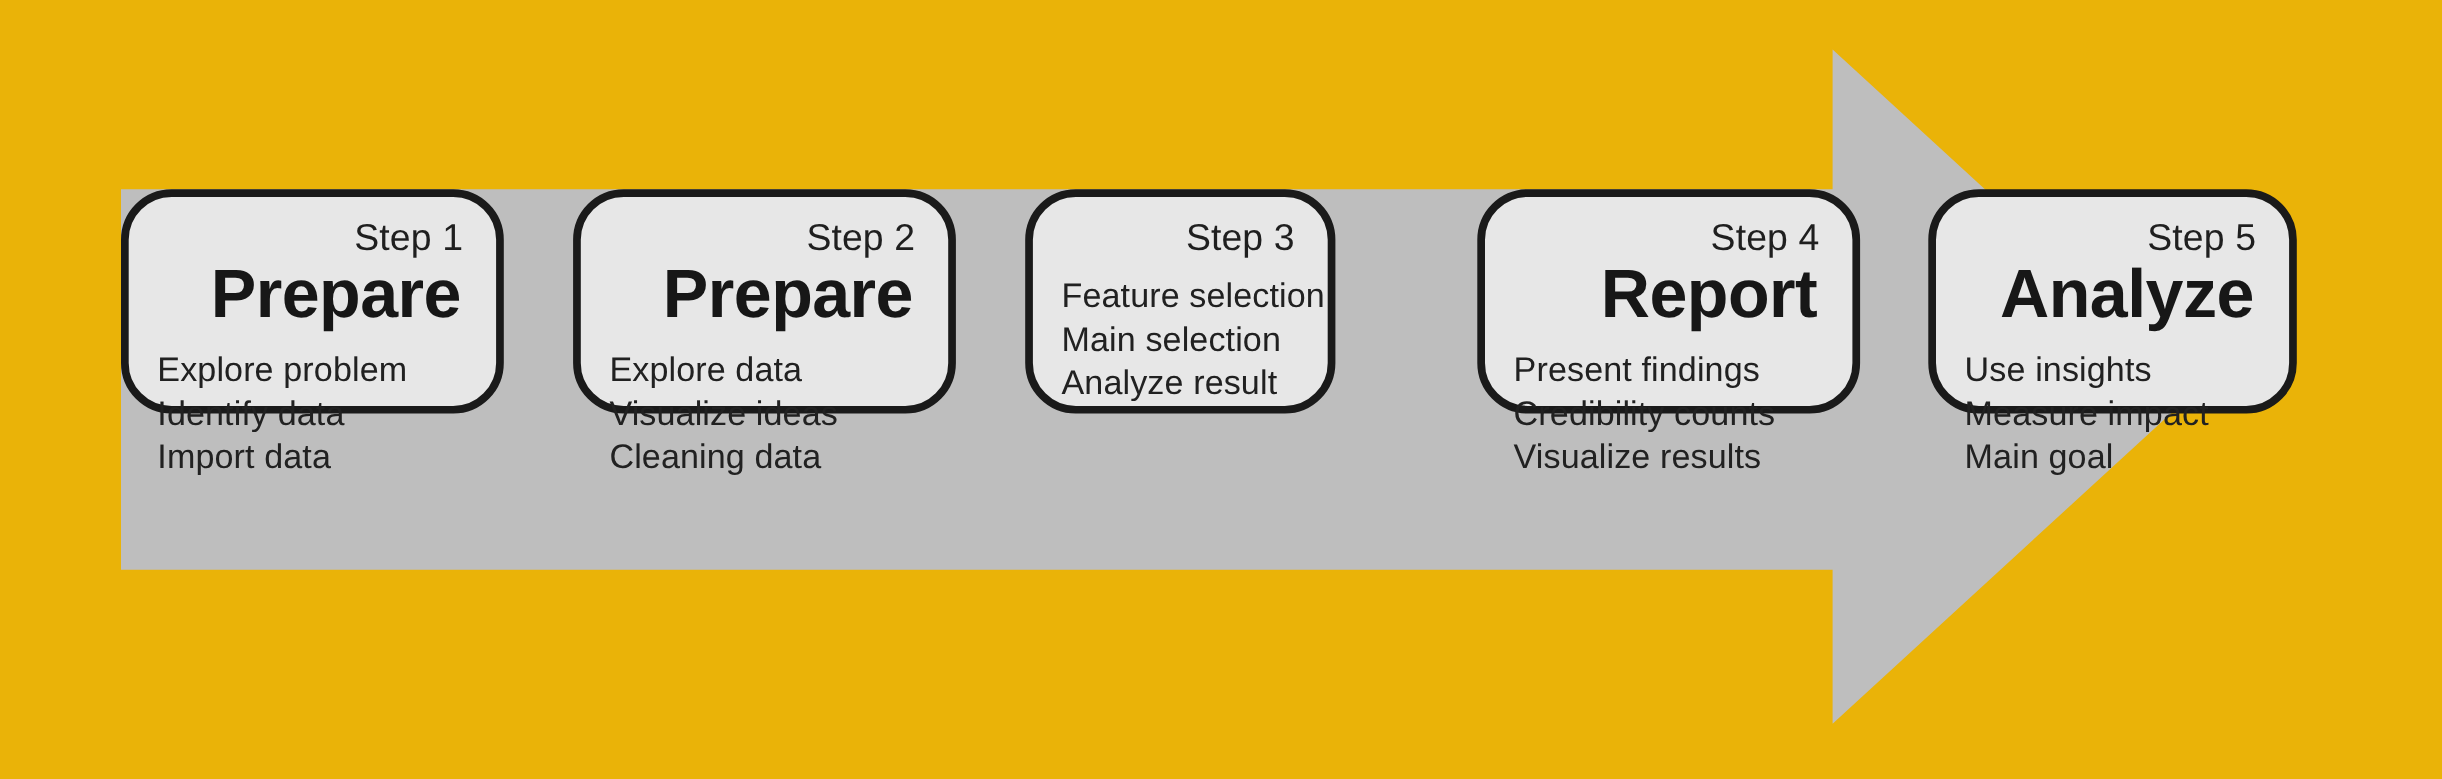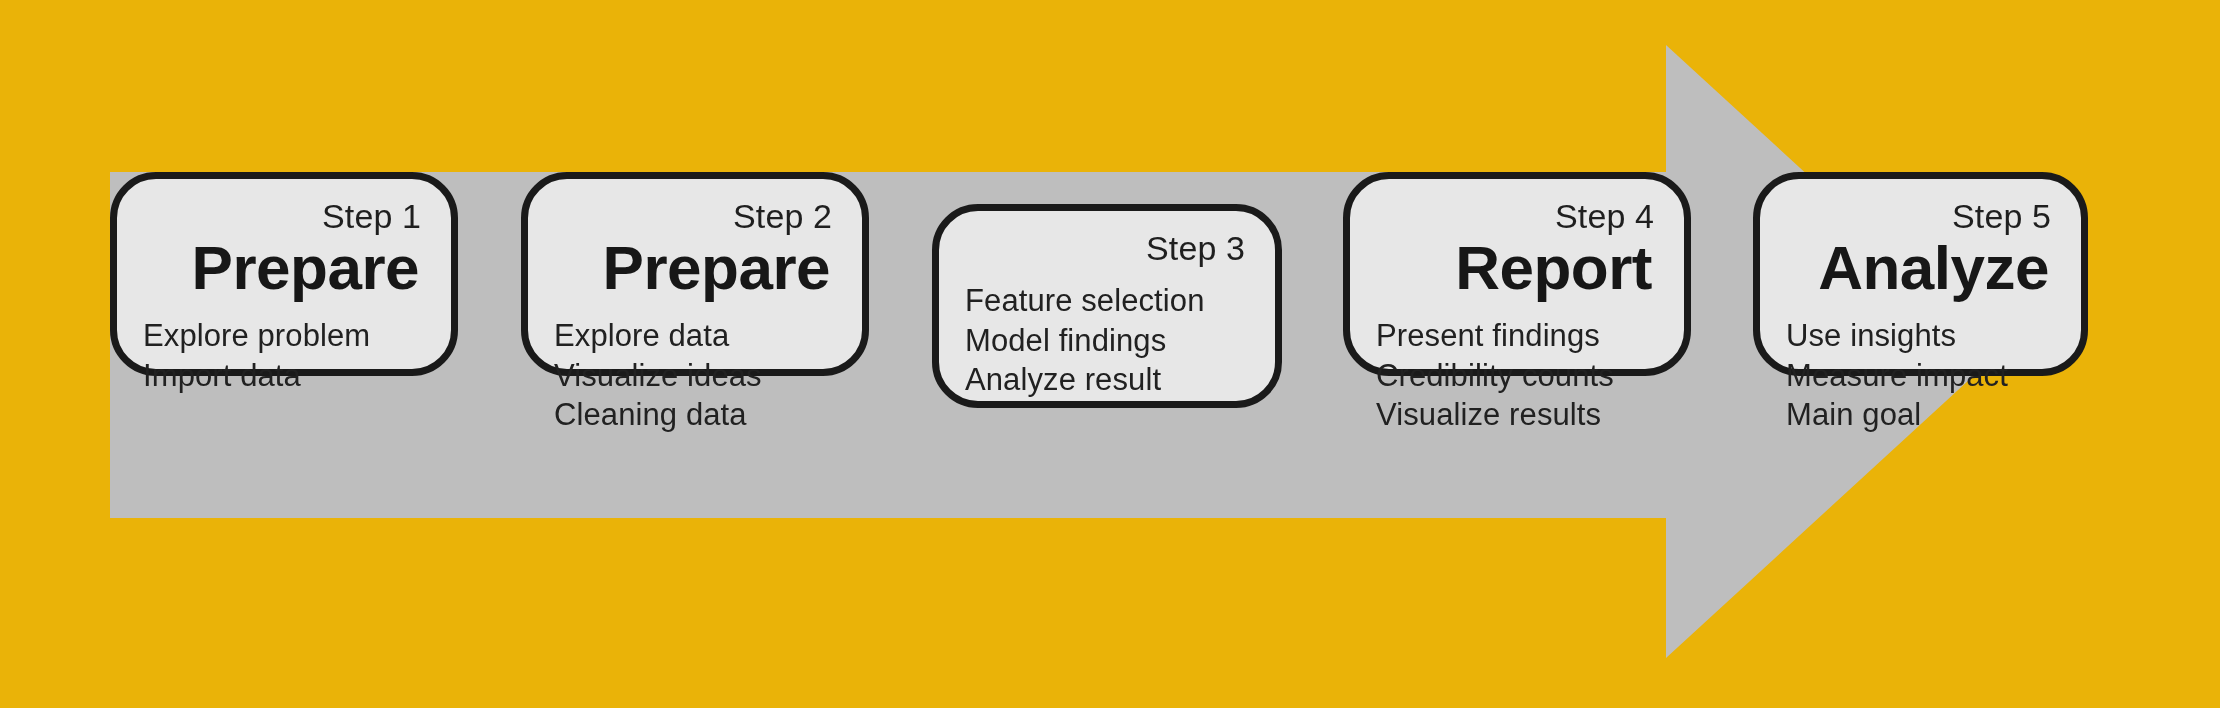--- a/index.html
+++ b/index.html
@@ -87,37 +87,38 @@
       <polygon id="arrow-poly" points="110,172 1666,172 1666,45 2000,351.5 1666,658 1666,518 110,518" fill="#bebebe"></polygon>
     </svg>
   </div>
 
   <div id="cards-root">
       <div class="step-card" style="left: 110px; width: 348px; top: 172px; height: 204px;">
         <div class="step-badge">Step 1</div>
         <div class="step-title">Prepare</div>
         <div class="step-bullets">
           <div class="bullet-line">Explore problem</div>
+          <div class="bullet-line">Identify data</div>
           <div class="bullet-line">Import data</div>
         </div>
       </div>
       <div class="step-card" style="left: 521px; width: 348px; top: 172px; height: 204px;">
         <div class="step-badge">Step 2</div>
         <div class="step-title">Prepare</div>
         <div class="step-bullets">
           <div class="bullet-line">Explore data</div>
           <div class="bullet-line">Visualize ideas</div>
           <div class="bullet-line">Cleaning data</div>
         </div>
       </div>
-      <div class="step-card" style="left: 932px; width: 350px; top: 172px; height: 204px; margin-top: 32px;">
+      <div class="step-card" style="left: 932px; width: 282px; top: 172px; height: 204px;">
         <div class="step-badge">Step 3</div>
         <div class="step-bullets">
           <div class="bullet-line">Feature selection</div>
-          <div class="bullet-line">Model findings</div>
+          <div class="bullet-line">Main selection</div>
           <div class="bullet-line">Analyze result</div>
         </div>
       </div>
       <div class="step-card" style="left: 1343px; width: 348px; top: 172px; height: 204px;">
         <div class="step-badge">Step 4</div>
         <div class="step-title">Report</div>
         <div class="step-bullets">
           <div class="bullet-line">Present findings</div>
           <div class="bullet-line">Credibility counts</div>
           <div class="bullet-line">Visualize results</div>

